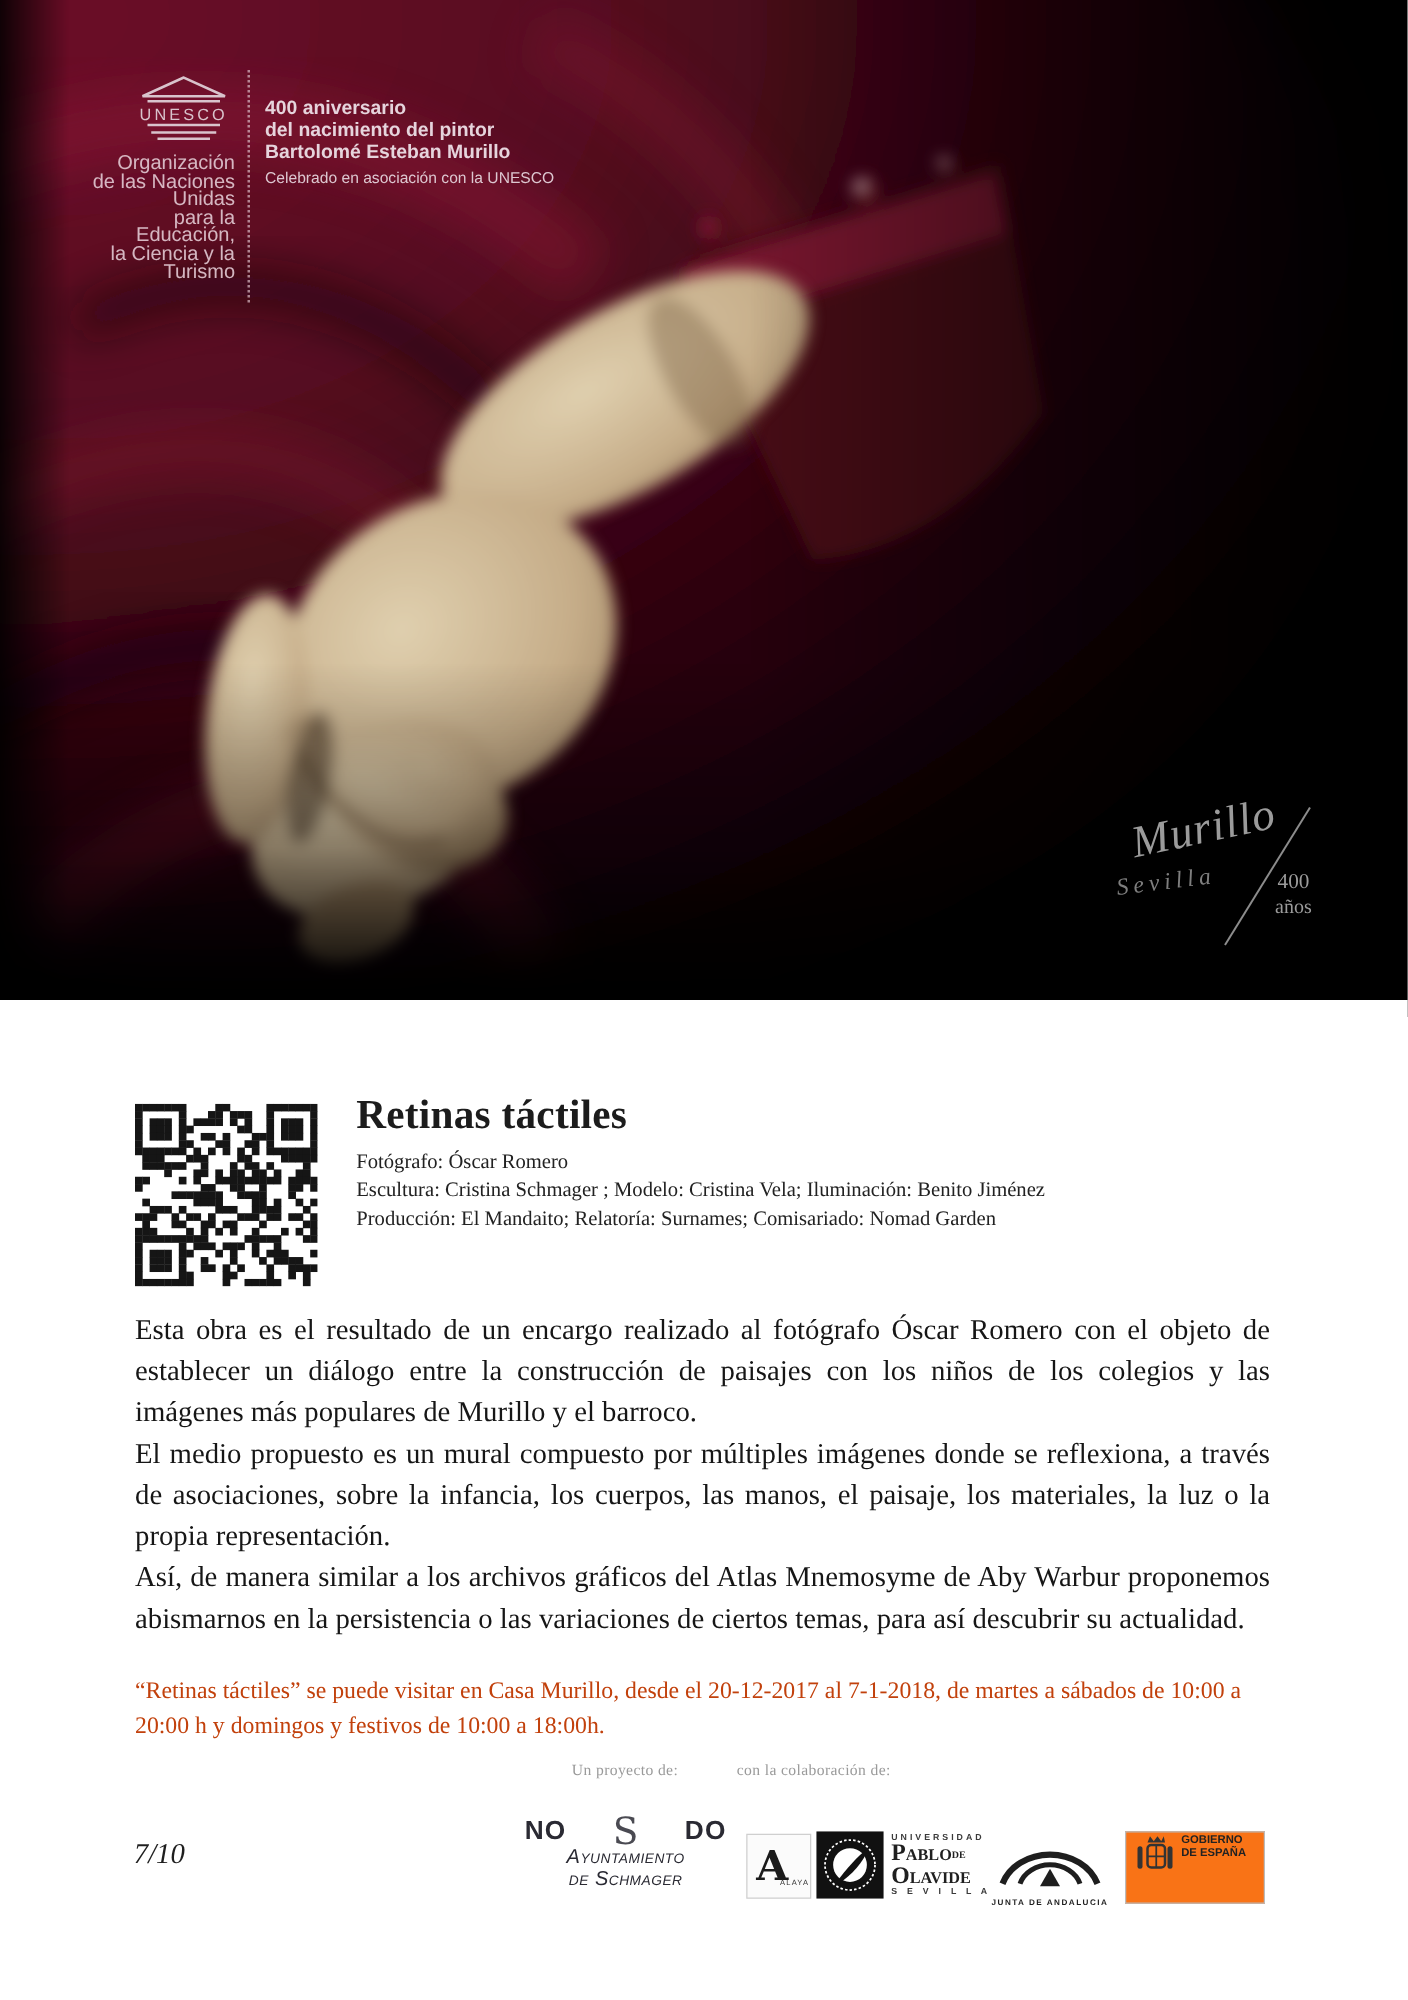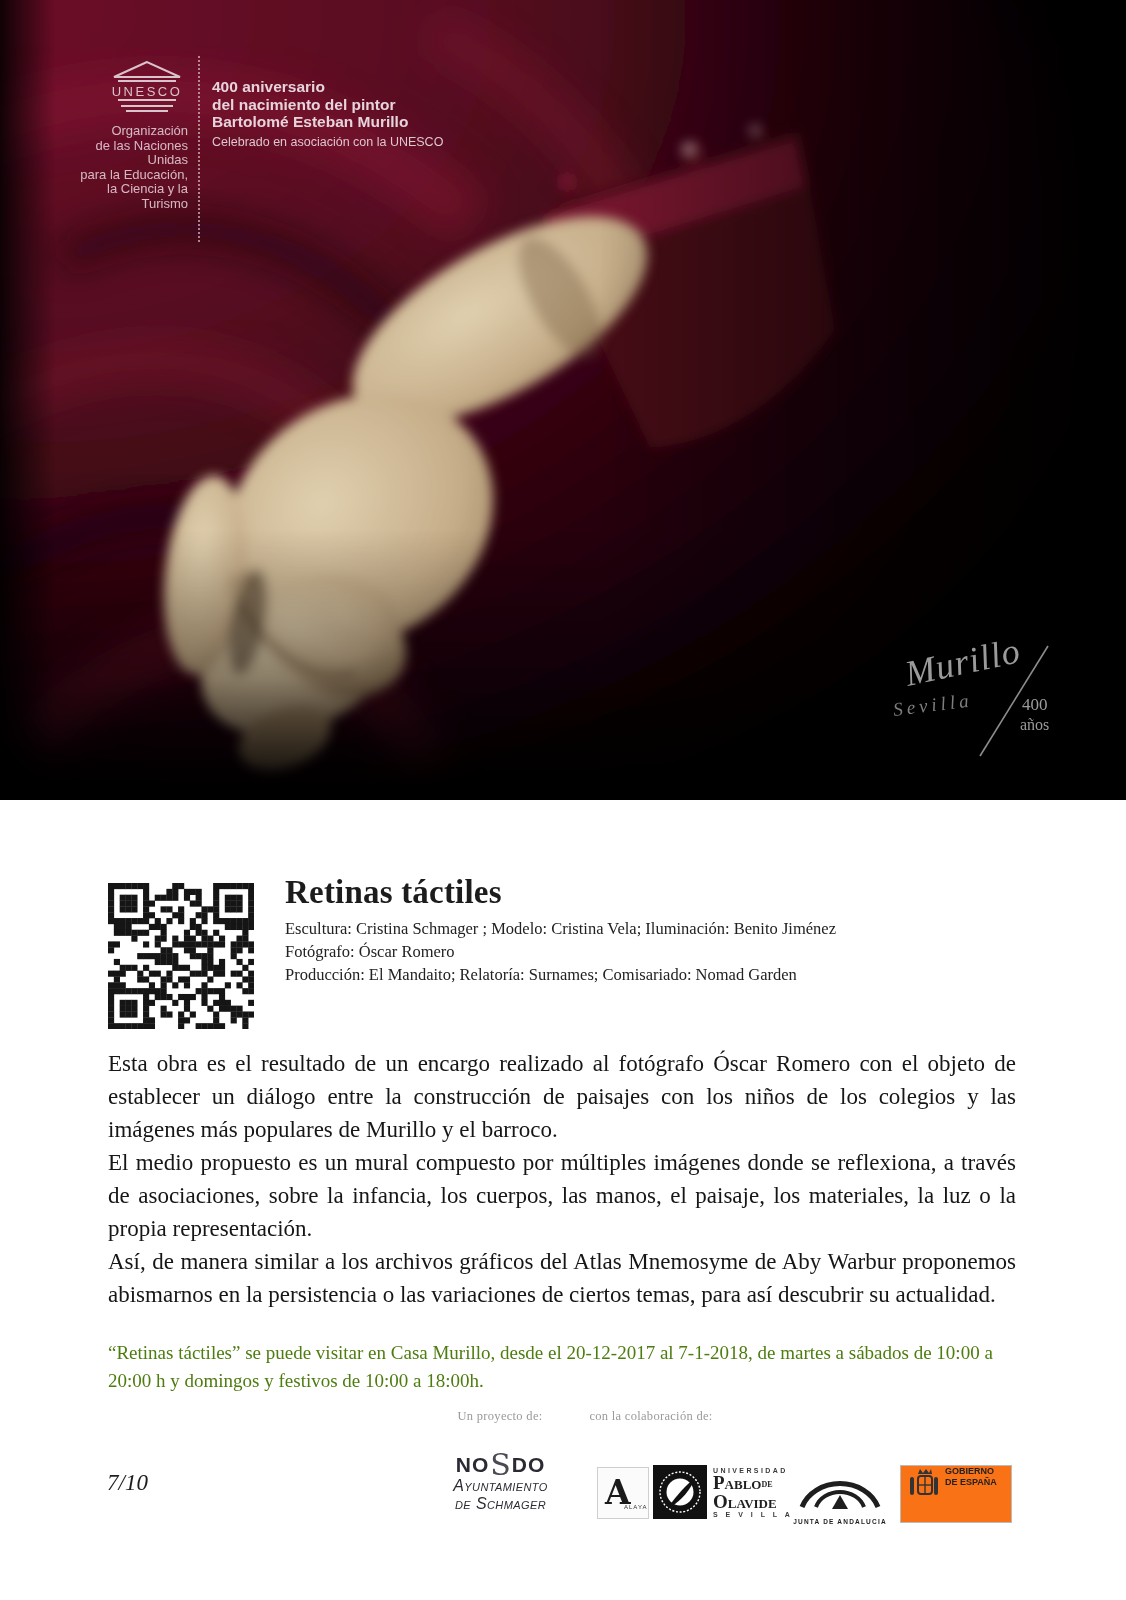--- a/index.html
+++ b/index.html
@@ -7,21 +7,21 @@
         font-family:"Liberation Serif",serif;color:#1c1c1c;}
 
   
   .photo{position:absolute;left:0;top:0;width:1126px;height:800px;background:#000;}
   .photo svg.art{position:absolute;left:0;top:0;}
 
   .unesco{position:absolute;left:70px;top:60px;display:flex;align-items:flex-start;
           font-family:"Liberation Sans",sans-serif;}
   .unesco-left{width:118px;display:flex;flex-direction:column;align-items:flex-end;}
   .unesco-left svg{margin-right:4px;}
-  .org-lines{margin-top:8px;text-align:right;font-size:13px;line-height:14.5px;
+  .org-lines{margin-top:8px;text-align:right;font-size:16px;line-height:14.5px;
              color:rgba(224,198,207,0.92);}
   .unesco-sep{height:186px;border-left:2px dotted rgba(216,186,197,0.7);margin:-4px 12px 0 10px;}
   .unesco-right{margin-top:18px;}
   .unesco-right .h{font-size:15.5px;line-height:17.5px;font-weight:bold;color:#e6d4dc;}
   .unesco-right .s{font-size:12.5px;margin-top:4px;color:#ddc7d0;}
 
   .signature{position:absolute;left:880px;top:628px;}
 
   
   .content{position:absolute;left:0;top:800px;width:1126px;height:800px;}
@@ -31,30 +31,30 @@
   .head-block{position:absolute;left:285px;top:74px;width:736px;}
   .title{font-size:33px;font-weight:bold;line-height:36px;letter-spacing:0.2px;}
   .subtitle{margin-top:2px;font-style:italic;font-size:17px;line-height:21.5px;text-align:left;}
   .subtitle .lead{font-size:29px;letter-spacing:0.3px;}
   .credits{margin-top:7px;font-size:16.5px;line-height:23px;color:#222;}
 
   .body-text{position:absolute;left:108px;top:247px;width:908px;
              font-size:23px;line-height:33px;text-align:justify;color:#161616;}
   .body-text p{margin:0;}
 
-  .visit{position:absolute;left:108px;top:539px;width:908px;font-size:19px;line-height:27.5px;color:#4d7c0f;}
+  .visit{position:absolute;left:108px;top:539px;width:908px;font-size:19px;line-height:27.5px;color:#c2410c;}
 
   
   .flabel{position:absolute;top:609px;font-size:12.5px;color:#9a9a9a;letter-spacing:0.3px;}
   .flabel.p1{left:420px;width:160px;text-align:center;}
   .flabel.p2{left:566px;width:170px;text-align:center;}
 
   .nosdo{position:absolute;left:428px;top:653px;width:145px;text-align:center;
          font-family:"Liberation Sans",sans-serif;color:#2a2a33;}
-  .nosdo .row{display:flex;justify-content:center;}
+  .nosdo .row{display:flex;justify-content:center;align-items:center;gap:36px;}
   .nosdo .big{font-size:21px;font-weight:bold;letter-spacing:1px;}
   .nosdo .esse{font-family:"DejaVu Serif",serif;font-size:30px;font-weight:400;color:#4a4a52;
                line-height:22px;margin:0 1px;position:relative;top:1px;}
   .nosdo .cap{font-variant:small-caps;font-size:16px;line-height:18px;letter-spacing:0.4px;font-style:italic;}
 
   .alaya{position:absolute;left:597px;top:667px;width:52px;height:52px;background:#fbfbfb;
          border:1px solid #cfcfcf;box-sizing:border-box;}
   .alaya .A{position:absolute;left:7px;top:5px;font-family:"DejaVu Serif",serif;
             font-size:33px;font-weight:bold;color:#1b1b1b;line-height:40px;}
   .alaya .nm{position:absolute;left:26px;bottom:8px;font-family:"Liberation Sans",sans-serif;
@@ -524,22 +524,22 @@
           <rect x="99.28" y="140.16" width="6.14" height="6.14"></rect>
           <rect x="105.12" y="140.16" width="6.14" height="6.14"></rect>
           <rect x="110.96" y="140.16" width="6.14" height="6.14"></rect>
           <rect x="134.32" y="140.16" width="6.14" height="6.14"></rect>
         </svg>
     </div>
 
     <div class="head-block">
       <div class="title">Retinas táctiles</div>
       <div class="credits">
+        <div>Fotógrafo: Óscar Romero</div>
         <div>Escultura: Cristina Schmager ; Modelo: Cristina Vela; Iluminación: Benito Jiménez</div>
-        <div>Fotógrafo: Óscar Romero</div>
         <div>Producción: El Mandaito;  Relatoría: Surnames; Comisariado: Nomad Garden</div>
       </div>
     </div>
 
     <div class="body-text">
       <p>Esta obra es el resultado de un encargo realizado al fotógrafo Óscar Romero con el objeto de establecer un diálogo entre la construcción de paisajes con los niños de los colegios y las imágenes más populares de Murillo y el barroco.</p>
       <p>El medio propuesto es un mural compuesto por múltiples imágenes donde se reflexiona, a través de asociaciones, sobre la infancia, los cuerpos, las manos, el paisaje, los materiales, la luz o la propia representación.</p>
       <p>Así, de manera similar a los archivos gráficos del Atlas Mnemosyme de Aby Warbur proponemos abismarnos en la persistencia o las variaciones de ciertos temas, para así descubrir su actualidad.</p>
     </div>
 

